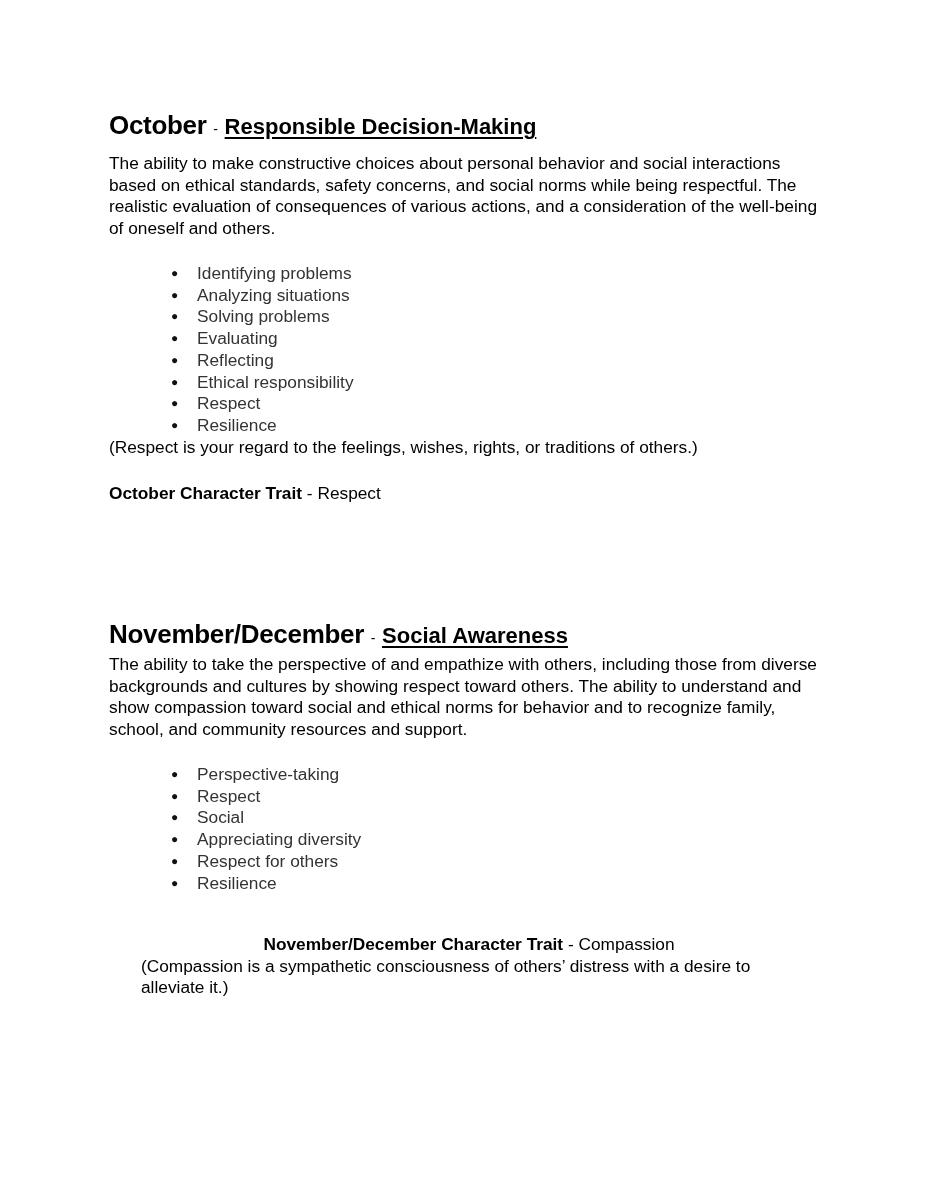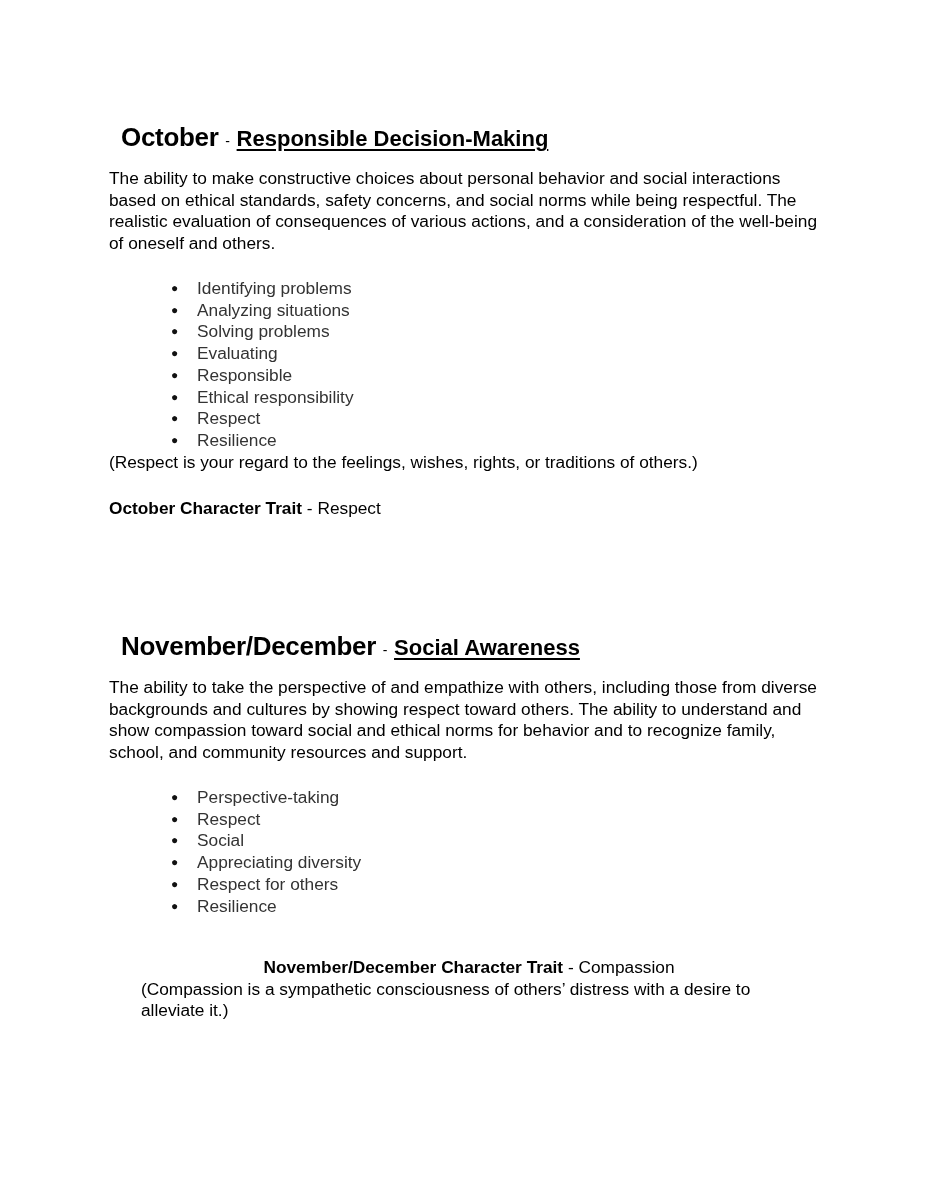--- a/index.html
+++ b/index.html
@@ -1,47 +1,47 @@
 <!DOCTYPE html>
 <html><head>
   <meta charset="utf-8">
   <style>
     html, body { margin: 0; padding: 0; background: #ffffff; }
     body {
       width: 927px; height: 1200px; position: relative; overflow: hidden;
       font-family: "Liberation Sans", sans-serif; color: #000;
     }
     .section { position: absolute; left: 109px; width: 720px; }
-    .heading { margin: 12px; font-weight: bold; line-height: 30px; white-space: nowrap; }
+    .heading { margin: 0; font-weight: bold; line-height: 30px; white-space: nowrap; }
     .month { font-size: 26px; letter-spacing: -0.3px; }
     .dash { font-size: 14px; font-weight: normal; }
     .title { font-size: 22px; text-decoration: underline; text-underline-offset: 3px; }
     .desc { font-size: 17.3px; line-height: 21.5px; margin: 0; }
     .list { list-style: none; margin: 0; padding: 0; position: relative; }
     .list li { position: relative; padding-left: 88px; font-size: 17.3px; line-height: 21.7px; color: #333; }
     .list li .bullet { position: absolute; left: 62px; top: 0; font-size: 12px; color: #111; }
     .trait { font-size: 17.3px; line-height: 21.5px; margin: 0; }
     .trait b { font-weight: bold; }
   </style>
 </head>
 <body>
 
 <div class="section" style="top:110px;">
   <h2 class="heading">
     <span class="month">October</span>
     <span class="dash">-</span>
     <span class="title">Responsible Decision-Making</span>
   </h2>
-  <p class="desc" style="margin-top:1px;">The ability to make constructive choices about personal behavior and social interactions based on ethical standards, safety concerns, and social norms while being respectful. The realistic evaluation of consequences of various actions, and a consideration of the well-being of oneself and others.</p>
+  <p class="desc" style="margin-top:9px;">The ability to make constructive choices about personal behavior and social interactions based on ethical standards, safety concerns, and social norms while being respectful. The realistic evaluation of consequences of various actions, and a consideration of the well-being of oneself and others.</p>
   <ul class="list" style="margin-top:24px;">
     <li><span class="bullet">●</span><span>Identifying problems</span></li>
     <li><span class="bullet">●</span><span>Analyzing situations</span></li>
     <li><span class="bullet">●</span><span>Solving problems</span></li>
     <li><span class="bullet">●</span><span>Evaluating</span></li>
-    <li><span class="bullet">●</span><span>Responsible</span></li>
+    <li><span class="bullet">●</span><span>Reflecting</span></li>
     <li><span class="bullet">●</span><span>Ethical responsibility</span></li>
     <li><span class="bullet">●</span><span>Respect</span></li>
     <li><span class="bullet">●</span><span>Resilience</span></li>
   </ul>
   <p class="trait">(Respect is your regard to the feelings, wishes, rights, or traditions of others.)</p>
   <p class="trait" style="margin-top:25px;">
     <b>October Character Trait</b><span> - </span><span>Respect</span>
   </p>
 </div>
 

